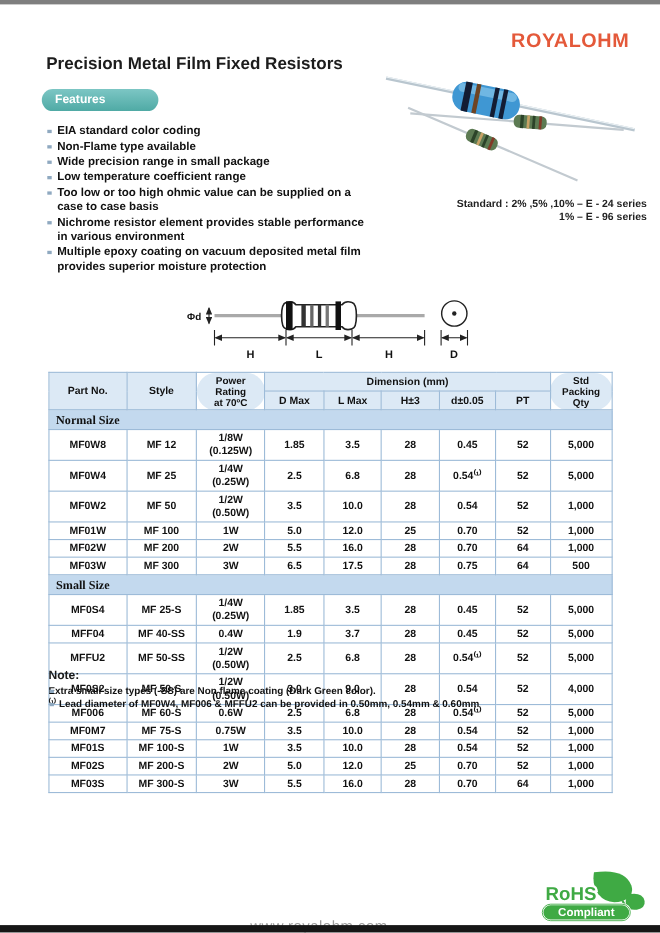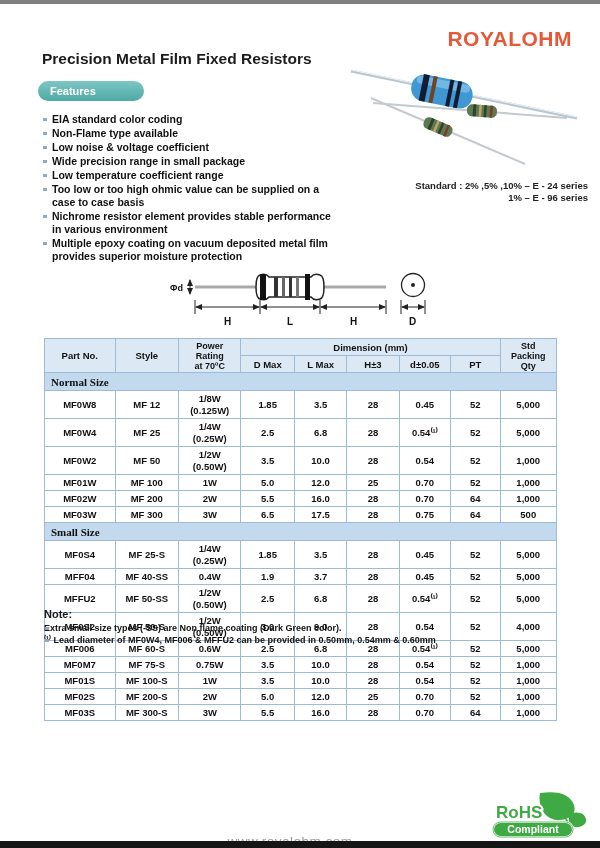--- a/index.html
+++ b/index.html
@@ -3,21 +3,21 @@
 <meta charset="utf-8">
 <style>
   html,body{margin:0;padding:0;background:#ffffff;}
   .page{
     position:relative;width:600px;height:848px;background:#ffffff;overflow:hidden;
     font-family:"Liberation Sans",sans-serif;color:#1a1a1a;
   }
   .top-bar{position:absolute;top:0;left:0;width:600px;height:4px;background:#7f7f7f;}
   .bottom-bar{position:absolute;bottom:0;left:0;width:600px;height:7px;background:#161616;}
 
-  .brand{position:absolute;top:27px;right:28px;font-size:21px;font-weight:bold;
+  .brand{position:absolute;top:27px;right:28px;font-size:18px;font-weight:bold;
     letter-spacing:.5px;color:#e4593a;}
   .title{position:absolute;top:50px;left:42px;margin:0;font-size:15.5px;font-weight:bold;color:#1c1c1c;}
 
   .features-badge{position:absolute;top:81px;left:38px;width:94px;height:20px;
     border-radius:10px;background:linear-gradient(#7cc6c4,#4faaa5);
     color:#ffffff;font-size:11px;font-weight:bold;line-height:20px;padding-left:12px;}
 
   .features-list{position:absolute;top:113px;left:42px;width:296px;margin:0;padding:0;list-style:none;}
   .features-list li{position:relative;padding-left:10px;font-size:10.5px;font-weight:bold;
     line-height:13px;margin-bottom:1px;color:#111;}
@@ -28,21 +28,21 @@
   .standard-note{position:absolute;top:180px;right:12px;width:240px;text-align:right;
     font-size:9.5px;font-weight:bold;color:#222;line-height:12px;}
 
   .diagram{position:absolute;left:168px;top:257px;width:272px;height:78px;}
 
   .spec-table{position:absolute;left:44px;top:338px;width:513px;border-collapse:collapse;
     table-layout:fixed;font-size:9.5px;}
   .spec-table th,.spec-table td{border:1px solid #9dbbd8;text-align:center;
     font-weight:bold;color:#111;padding:1.5px 2px;}
   .spec-table thead th{background:#dce9f5;font-size:9.5px;line-height:11px;}
-  .spec-table thead .pre{white-space:pre-line;font-size:9px;line-height:10px;}
+  .spec-table thead .pre{white-space:pre-line;font-size:9px;line-height:10px;border-radius:17px;}
   .spec-table tbody td{background:#ffffff;height:12px;line-height:12px;}
   .spec-table tbody tr.section-row td{background:#c3d9ee;text-align:left;padding-left:6px;
     font-size:11px;height:14px;line-height:14px;font-family:Liberation Serif, serif;}
 
   .note-block{position:absolute;left:44px;top:608px;width:500px;}
   .note-heading{font-size:11px;font-weight:bold;margin:0 0 2px 0;}
   .note-list{margin:0;padding:0;list-style:none;}
   .note-list li{position:relative;font-size:9px;font-weight:bold;line-height:12px;color:#111;}
   .note-list li::before{content:"";position:absolute;left:1px;top:5px;width:4px;height:2.5px;background:#8fa9c0;}
 
@@ -56,21 +56,20 @@
 <div class="page">
   <div class="top-bar"></div>
 
   <div class="brand">ROYALOHM</div>
   <h1 class="title">Precision Metal Film Fixed Resistors</h1>
 
   <div class="features-badge">Features</div>
   <ul class="features-list">
       <li>EIA standard color coding</li>
       <li>Non-Flame type available</li>
-      <li>Low noise &amp; voltage coefficient</li>
       <li>Wide precision range in small package</li>
       <li>Low temperature coefficient range</li>
       <li>Too low or too high ohmic value can be supplied on a case to case basis</li>
       <li>Nichrome resistor element  provides stable performance in various environment</li>
       <li>Multiple epoxy coating on vacuum deposited metal film provides superior moisture protection</li>
     </ul>
 
   <div class="product-photo">
     <svg width="260" height="130" viewBox="0 0 260 130">
 

